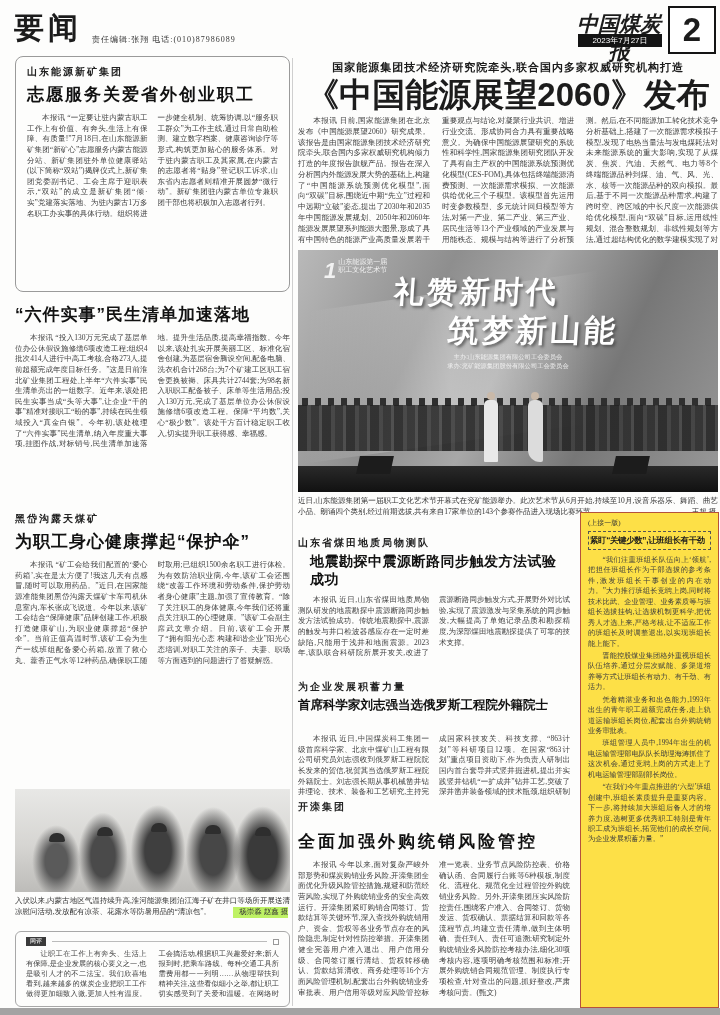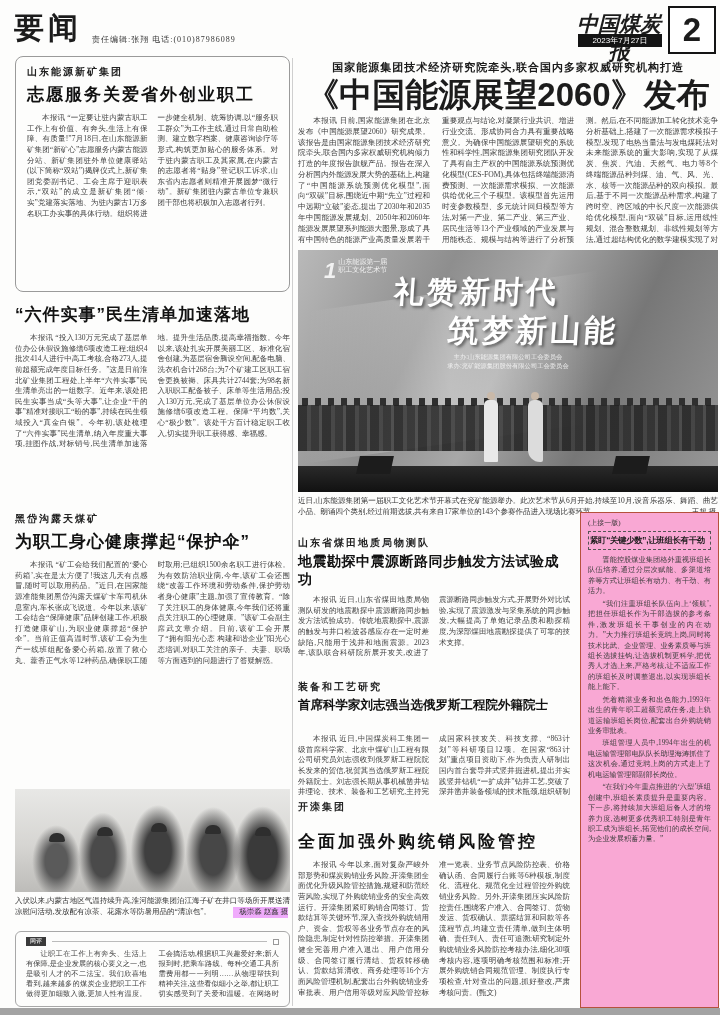--- a/index.html
+++ b/index.html
@@ -38,21 +38,21 @@
   
   .l-photo{position:absolute;left:15px;top:789px;width:275px;height:103px;overflow:hidden;background:
     radial-gradient(40px 60px at 15% 70%,#5a5a5a 0 28%,transparent 60%),
     radial-gradient(40px 70px at 32% 65%,#4a4a4a 0 30%,transparent 62%),
     radial-gradient(44px 74px at 52% 60%,#3f3f3f 0 30%,transparent 62%),
     radial-gradient(44px 74px at 72% 62%,#474747 0 30%,transparent 62%),
     radial-gradient(46px 76px at 90% 64%,#3a3a3a 0 32%,transparent 64%),
     linear-gradient(180deg,#e8e8e6 0%,#d6d5d2 55%,#bdbcb9 100%);}
   .helmet{position:absolute;width:16px;height:9px;border-radius:8px 8px 2px 2px;background:#2e2e2e;}
   .l-cap{position:absolute;left:15px;top:896px;width:275px;font-size:7.5px;line-height:1.45;text-align:justify;color:#333;}
-  .l-cap .credit{position:absolute;right:2px;bottom:0;background:#f0abfc;padding-left:6px;color:#333;}
+  .l-cap .credit{position:absolute;right:2px;bottom:0;background:#bef264;padding-left:6px;color:#333;}
 
   
   .cm-box{position:absolute;left:15px;top:931px;width:275px;height:76px;border:1px solid #a8a8a8;border-radius:6px;padding:5px 10px;box-sizing:border-box;}
   .cm-head{display:flex;align-items:center;gap:6px;margin-bottom:3px;}
   .cm-logo{background:#3a3a3a;color:#fff;font-size:6px;line-height:9px;padding:0 4px;font-family:"Liberation Sans",sans-serif;}
   .cm-line{flex:1;height:1px;background:#bbb;}
   .cm-dot{width:4px;height:4px;border:1px solid #999;background:#fff;}
   .cm-body{font-size:7.2px;line-height:1.4;column-count:2;column-gap:12px;height:52px;}
 
   
@@ -75,31 +75,31 @@
   .host-a:before{content:"";position:absolute;left:3px;top:-8px;width:8px;height:8px;border-radius:50%;background:#c9b9a9;}
   .host-b{position:absolute;left:230px;top:150px;width:15px;height:62px;background:#dcdcdc;border-radius:6px 6px 2px 12px;}
   .host-b:before{content:"";position:absolute;left:3px;top:-8px;width:8px;height:8px;border-radius:50%;background:#c9b9a9;}
   .floor{position:absolute;left:0;bottom:0;width:420px;height:26px;background:linear-gradient(180deg,#2a2a2a,#111);}
   .spk{position:absolute;bottom:18px;width:34px;height:18px;background:#1c1c1c;transform:skewX(-12deg);}
   .stage-cap{position:absolute;left:298px;top:496px;width:420px;font-size:7.5px;line-height:1.45;text-align:justify;color:#333;}
   .stage-cap .credit{position:absolute;right:2px;bottom:0;background:#fdfdfc;padding-left:6px;}
 
   
   .m1{position:absolute;left:298px;top:536px;width:272px;}
-  .m1 .a-title{font-size:14px;letter-spacing:0.5px;margin:3px 0 6px;}
+  .m1 .a-title{font-size:14px;letter-spacing:0.5px;margin:3px 12px 6px;}
   .m1-body{height:88px;}
   .m2{position:absolute;left:298px;top:680px;width:272px;}
   .m2 .a-title{font-size:12.5px;letter-spacing:0px;margin:3px 0 20px;}
   .m2-body{height:70px;}
   .m3{position:absolute;left:298px;top:800px;width:272px;}
   .m3 .a-title{font-size:17px;letter-spacing:3px;margin:16px 0 7px;}
   .m3-body{height:156px;}
 
   
-  .red-box{position:absolute;left:580px;top:512px;width:139px;height:496px;border:1.5px solid #b5523c;box-sizing:border-box;padding:5px 7px;background:#f9a8d4;}
+  .red-box{position:absolute;left:580px;top:512px;width:139px;height:496px;border:1.5px solid #b5523c;box-sizing:border-box;padding:5px 7px;background:#fde047;}
   .red-cont{font-size:7px;color:#333;margin-bottom:3px;}
   .red-title{border:1px dashed #555;padding:3px 1px;text-align:left;font-size:8.4px;font-weight:900;font-family:"Liberation Sans",sans-serif;white-space:nowrap;letter-spacing:-0.3px;margin-bottom:5px;}
   .red-body p{margin:0 0 2px;font-size:7.2px;line-height:1.45;text-align:justify;text-indent:2em;color:#3d3d3d;}
   .red-body{height:420px;overflow:hidden;}
 </style>
 </head>
 <body>
 
 <div class="page">
 
@@ -179,37 +179,37 @@
     <span class="credit">王超 摄</span>
   </div>
 
   <div class="m1">
     <div class="kicker">山东省煤田地质局物测队</div>
     <div class="a-title">地震勘探中震源断路同步触发方法试验成功</div>
     <div class="body-txt cols2 m1-body">本报讯 近日,山东省煤田地质局物测队研发的地震勘探中震源断路同步触发方法试验成功。传统地震勘探中,震源的触发与井口检波器感应存在一定时差缺陷,只能用于浅井和地面震源。2023年,该队联合科研院所展开攻关,改进了震源断路同步触发方式,开展野外对比试验,实现了震源激发与采集系统的同步触发,大幅提高了单炮记录品质和勘探精度,为深部煤田地震勘探提供了可靠的技术支撑。</div>
   </div>
 
   <div class="m2">
-    <div class="kicker">装备和工艺研究</div>
+    <div class="kicker">为企业发展积蓄力量</div>
     <div class="a-title">首席科学家刘志强当选俄罗斯工程院外籍院士</div>
     <div class="body-txt cols2 m2-body">本报讯 近日,中国煤炭科工集团一级首席科学家、北京中煤矿山工程有限公司研究员刘志强收到俄罗斯工程院院长发来的贺信,祝贺其当选俄罗斯工程院外籍院士。刘志强长期从事机械凿井钻井理论、技术、装备和工艺研究,主持完成国家科技攻关、科技支撑、“863计划”等科研项目12项。在国家“863计划”重点项目资助下,作为负责人研制出国内首台套导井式竖井掘进机,提出并实践竖井钻机“一扩成井”钻井工艺,突破了深井凿井装备领域的技术瓶颈,组织研制了国内最大型反井钻机和上向反井钻机,获得国家科学技术进步奖二等奖1项,省部级特等奖3项、一等奖14项,获得授权发明专利40多项。俄罗斯工程院成立于1990年,其前身为苏联工程院,现有院士1500余位,其中外籍院士100余位。(钟哲)</div>
   </div>
 
   <div class="m3">
     <div class="kicker">开滦集团</div>
     <div class="a-title">全面加强外购统销风险管控</div>
     <div class="body-txt cols2 m3-body">本报讯 今年以来,面对复杂严峻外部形势和煤炭购销业务风险,开滦集团全面优化升级风险管控措施,规避和防范经营风险,实现了外购统销业务的安全高效运行。开滦集团紧盯购销合同签订、货款结算等关键环节,深入查找外购统销用户、资金、货权等各业务节点存在的风险隐患,制定针对性防控举措。开滦集团健全完善用户准入退出、用户信用分级、合同签订履行清结、货权转移确认、货款结算清收、商务处理等16个方面风险管理机制,配套出台外购统销业务审批表、用户信用等级对应风险管控标准一览表、业务节点风险防控表、价格确认函、合同履行台账等6种模板,制度化、流程化、规范化全过程管控外购统销业务风险。另外,开滦集团压实风险防控责任,围绕客户准入、合同签订、货物发运、货权确认、票据结算和回款等各流程节点,均建立责任清单,做到主体明确、责任到人、责任可追溯;研究制定外购统销业务风险防控考核办法,细化30项考核内容,逐项明确考核范围和标准;开展外购统销合同规范管理、制度执行专项检查,针对查出的问题,抓好整改,严肃考核问责。(甄文)</div>
   </div>
 
   <div class="red-box">
     <div class="red-cont">(上接一版)</div>
     <div class="red-title">紧盯“关键少数”,让班组长有干劲</div>
     <div class="red-body">
+      <p>“我们注重班组长队伍向上‘领航’,把担任班组长作为干部选拔的参考条件,激发班组长干事创业的内在动力。”大力推行班组长竞聘上岗,同时将技术比武、企业管理、业务素质等与班组长选拔挂钩,让选拔机制更科学,把优秀人才选上来,严格考核,让不适应工作的班组长及时调整退出,以实现班组长能上能下。</p>
       <p>晋能控股煤业集团格外重视班组长队伍培养,通过分层次赋能、多渠道培养等方式让班组长有动力、有干劲、有活力。</p>
-      <p>“我们注重班组长队伍向上‘领航’,把担任班组长作为干部选拔的参考条件,激发班组长干事创业的内在动力。”大力推行班组长竞聘上岗,同时将技术比武、企业管理、业务素质等与班组长选拔挂钩,让选拔机制更科学,把优秀人才选上来,严格考核,让不适应工作的班组长及时调整退出,以实现班组长能上能下。</p>
       <p>凭着精湛业务和出色能力,1993年出生的青年职工超额完成任务,走上轨道运输班组长岗位,配套出台外购统销业务审批表。</p>
       <p>班组管理人员中,1994年出生的机电运输管理部电队队长助理海涛抓住了这次机会,通过竞聘上岗的方式走上了机电运输管理部副部长岗位。</p>
       <p>“在我们今年重点推进的‘六型’班组创建中,班组长素质提升是重要内容。下一步,将持续加大班组后备人才的培养力度,选树更多优秀职工特别是青年职工成为班组长,拓宽他们的成长空间,为企业发展积蓄力量。”</p>
     </div>
   </div>
 
 </div>
 <div class="edge-b"></div>
 
 </body></html>

